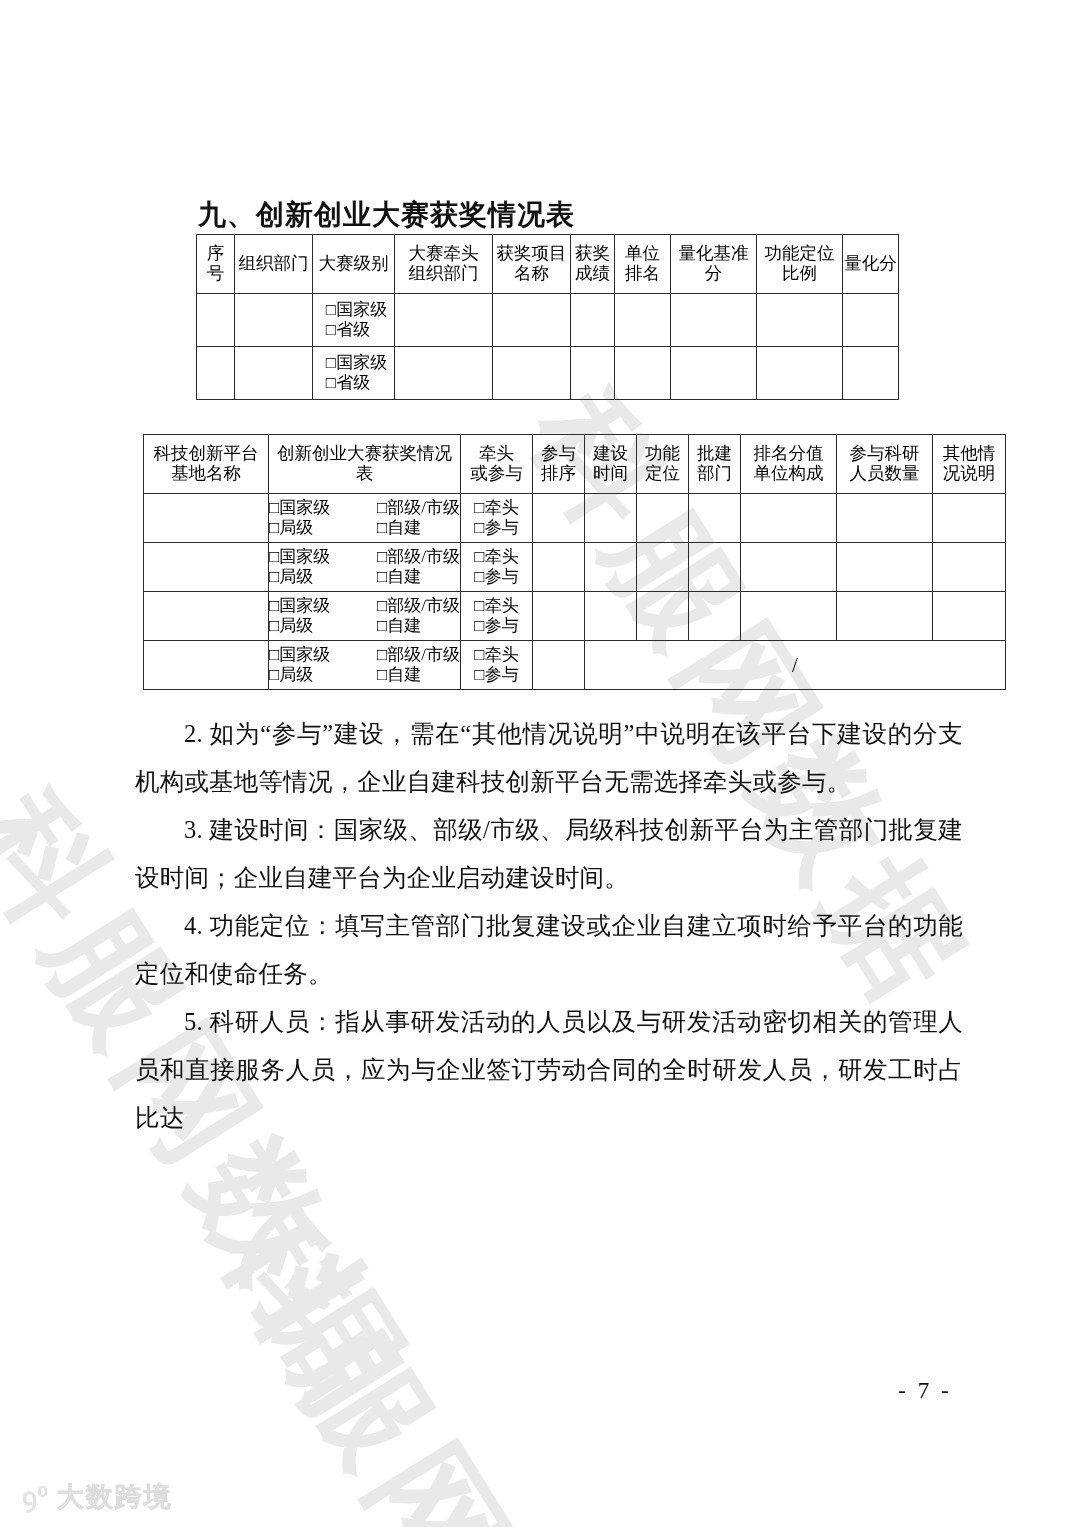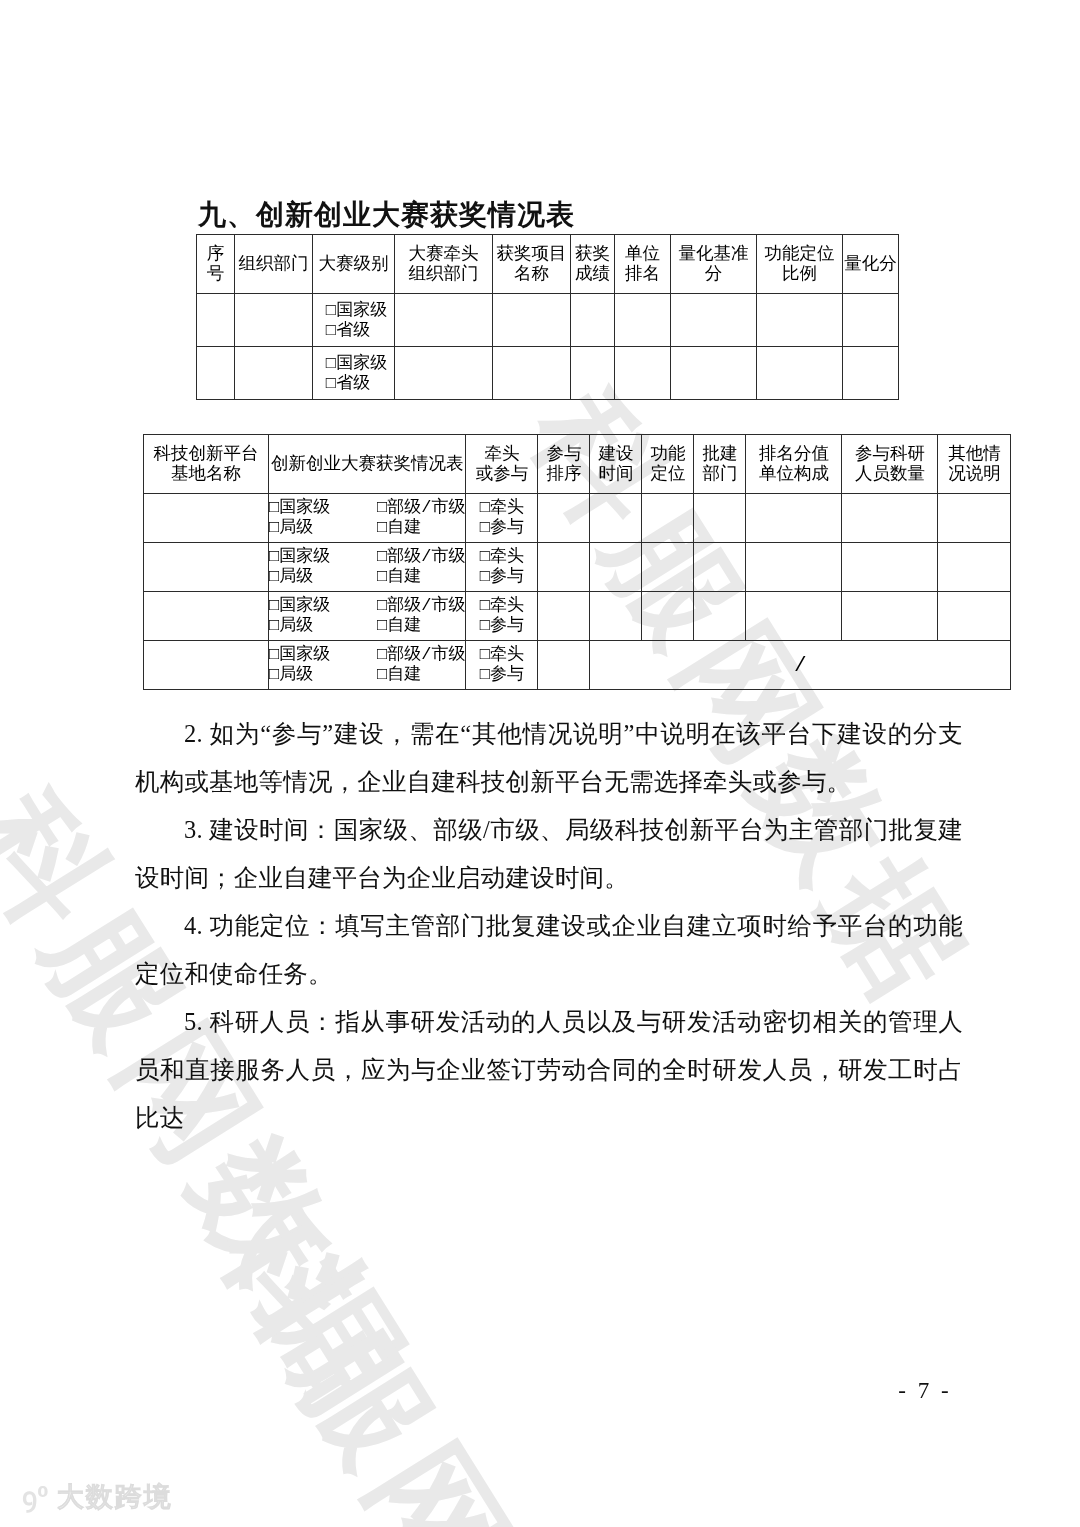--- a/index.html
+++ b/index.html
@@ -119,21 +119,21 @@
   #table-awards .r-head td { height: 58px; }
   #table-awards .r-body td { height: 52px; }
 
   
   #table-platforms {
     left: 135px;
     top: 434px;
     margin-left: 8px;
   }
   #table-platforms .r-head td { height: 58px; }
-  #table-platforms .r-body td { height: 48px; font-family: Liberation Mono, monospace; }
+  #table-platforms .r-body td { height: 48px; }
 
   .lvl-grid {
     display: inline-block;
     text-align: left;
     font-size: 17px;
     line-height: 1.2;
     white-space: nowrap;
   }
   .lvl-grid .row { display: block; }
   .lvl-grid .c1 { display: inline-block; width: 108px; }

